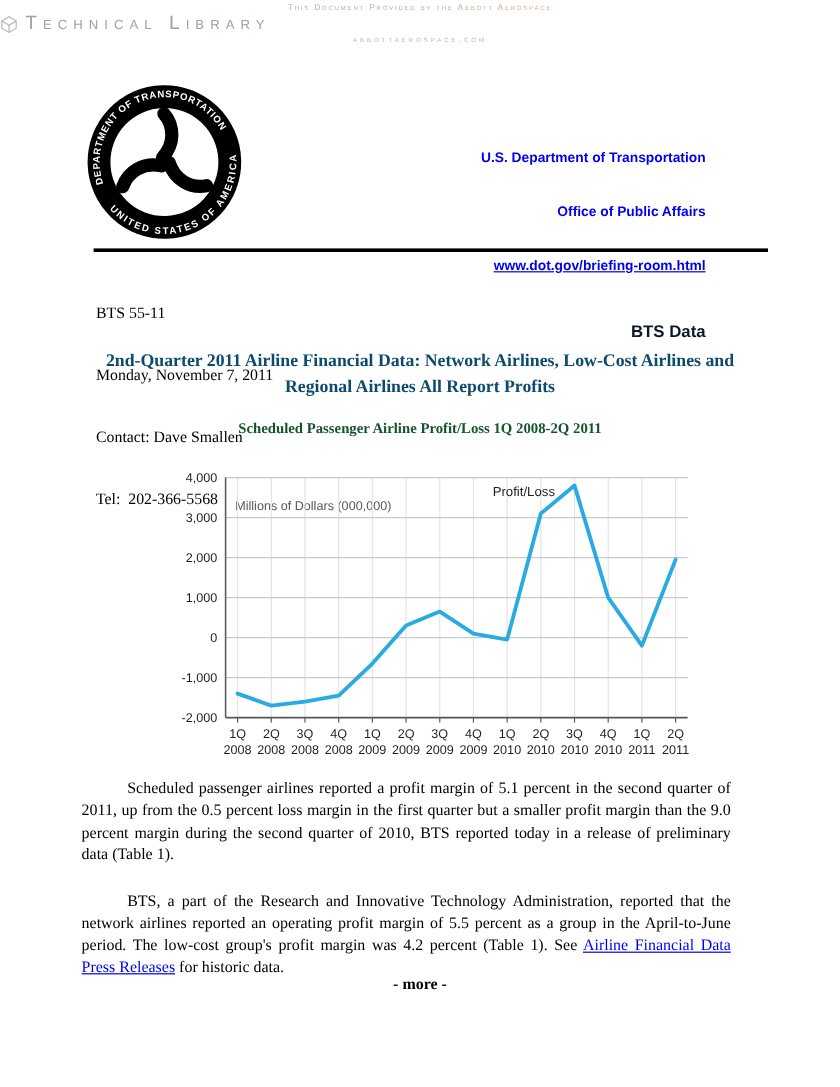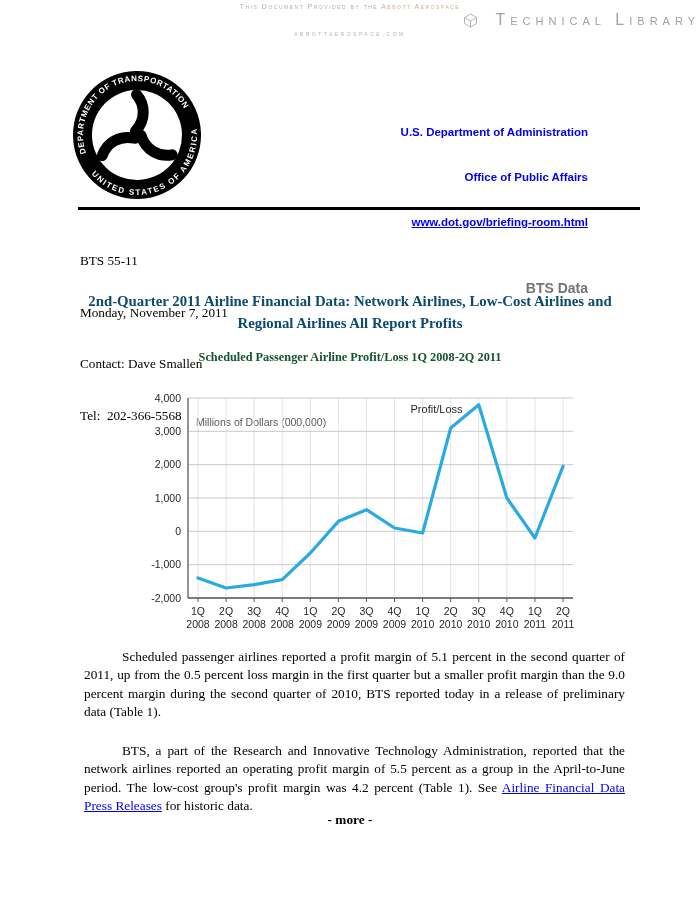--- a/index.html
+++ b/index.html
@@ -3,40 +3,40 @@
 <meta charset="utf-8">
 <style>
   * { margin:0; padding:0; box-sizing:border-box; }
   body { background:#ffffff; font-family:"Liberation Serif", serif; }
   .page { position:relative; width:700px; height:906px; background:#ffffff; margin:0 auto; overflow:hidden; }
 
   
   .watermark { position:absolute; top:3px; left:0; right:0; text-align:center; color:#9aa4ab; }
   .wm-line1 { font-family:"Liberation Sans", sans-serif; font-size:7px; letter-spacing:1.5px; font-variant:small-caps; color:#a7b0b6; }
   .wm-brand { color:#ccb08d; }
-  .wm-line2 { font-family:"Liberation Sans", sans-serif; font-size:16px; letter-spacing:5px; font-variant:small-caps; color:#99a3aa; margin-top:1px; display:flex; align-items:center; justify-content:flex-end; gap:18px; }
+  .wm-line2 { font-family:"Liberation Sans", sans-serif; font-size:16px; letter-spacing:5px; font-variant:small-caps; color:#99a3aa; margin-top:1px; display:flex; align-items:center; justify-content:flex-start; gap:6px; }
   .wm-line3 { font-family:"Liberation Sans", sans-serif; font-size:7px; letter-spacing:2.5px; font-variant:small-caps; color:#aeb6bc; margin-top:1px; }
 
   
   .logo { position:absolute; left:70px; top:68px; width:134px; height:134px; }
   .address { position:absolute; top:95px; right:112px; text-align:right; font-family:"Liberation Sans", sans-serif; font-weight:bold; font-size:11.5px; line-height:1.3; color:#0000EE; white-space:pre-wrap; }
   .address .addr-link { color:#0000EE; text-decoration:underline; cursor:pointer;text-align:right; }
-  .bts-data { margin-top:20px; color:#737373; font-size:14px; }
+  .bts-data { margin-top:8px; color:#0f172a; font-size:14px; }
 
   .rule { position:absolute; left:78px; top:207px; width:562px; height:3px; background:#000000; }
 
   .release-info { position:absolute; left:80px; top:218px; font-size:13.2px; line-height:1.3; color:#000000; white-space:pre-wrap; }
 
   .doc-title { position:absolute; top:290px; left:60px; right:60px; text-align:center; font-weight:bold; font-size:14.8px; line-height:1.5; color:#0c4a6e; }
   .chart-title { position:absolute; top:350px; left:0; right:0; text-align:center; font-weight:bold; font-size:12.3px; color:#14532d; }
 
   .chart-ylabel { position:absolute; left:196px; top:372px; font-family:"Liberation Sans", sans-serif; font-size:10.5px; color:#58595b;margin-top:44px; }
   .chart-svg { position:absolute; left:138px; top:386px; }
 
-  .para { position:absolute; left:84px; width:541px; font-size:13.3px; line-height:1.38; text-align:justify; text-indent:38px; color:#000000;font-family:Liberation Serif, serif; }
+  .para { position:absolute; left:68px; width:541px; font-size:13.3px; line-height:1.38; text-align:justify; text-indent:38px; color:#000000;font-family:Liberation Serif, serif; }
   .p1 { top:648px; }
   .p2 { top:742px; }
   .body-link { color:#0000EE; text-decoration:underline; cursor:pointer; }
   .more { position:absolute; top:812px; left:0; right:0; text-align:center; font-weight:bold; font-size:13.3px; color:#000000; }
 </style>
 </head>
 <body>
 
 <div class="page">
 
@@ -74,21 +74,21 @@
           <path d="M 0 -4 C 14 -10 20 -24 16 -37"></path>
           <path transform="rotate(120)" d="M 0 -4 C 14 -10 20 -24 16 -37"></path>
           <path transform="rotate(240)" d="M 0 -4 C 14 -10 20 -24 16 -37"></path>
         </g>
         <circle r="7" fill="#000000"></circle>
       </g>
     </svg>
   </div>
 
   <div class="address">
-    <div>U.S. Department of Administration</div>
+    <div>U.S. Department of Transportation</div>
     <div>Office of Public Affairs</div>
     <div><a class="addr-link">www.dot.gov/briefing-room.html</a></div>
     <div class="bts-data">BTS Data</div>
   </div>
 
   <div class="rule"></div>
 
   <div class="release-info">
     <div>BTS 55-11</div>
     <div>Monday, November 7, 2011</div>

